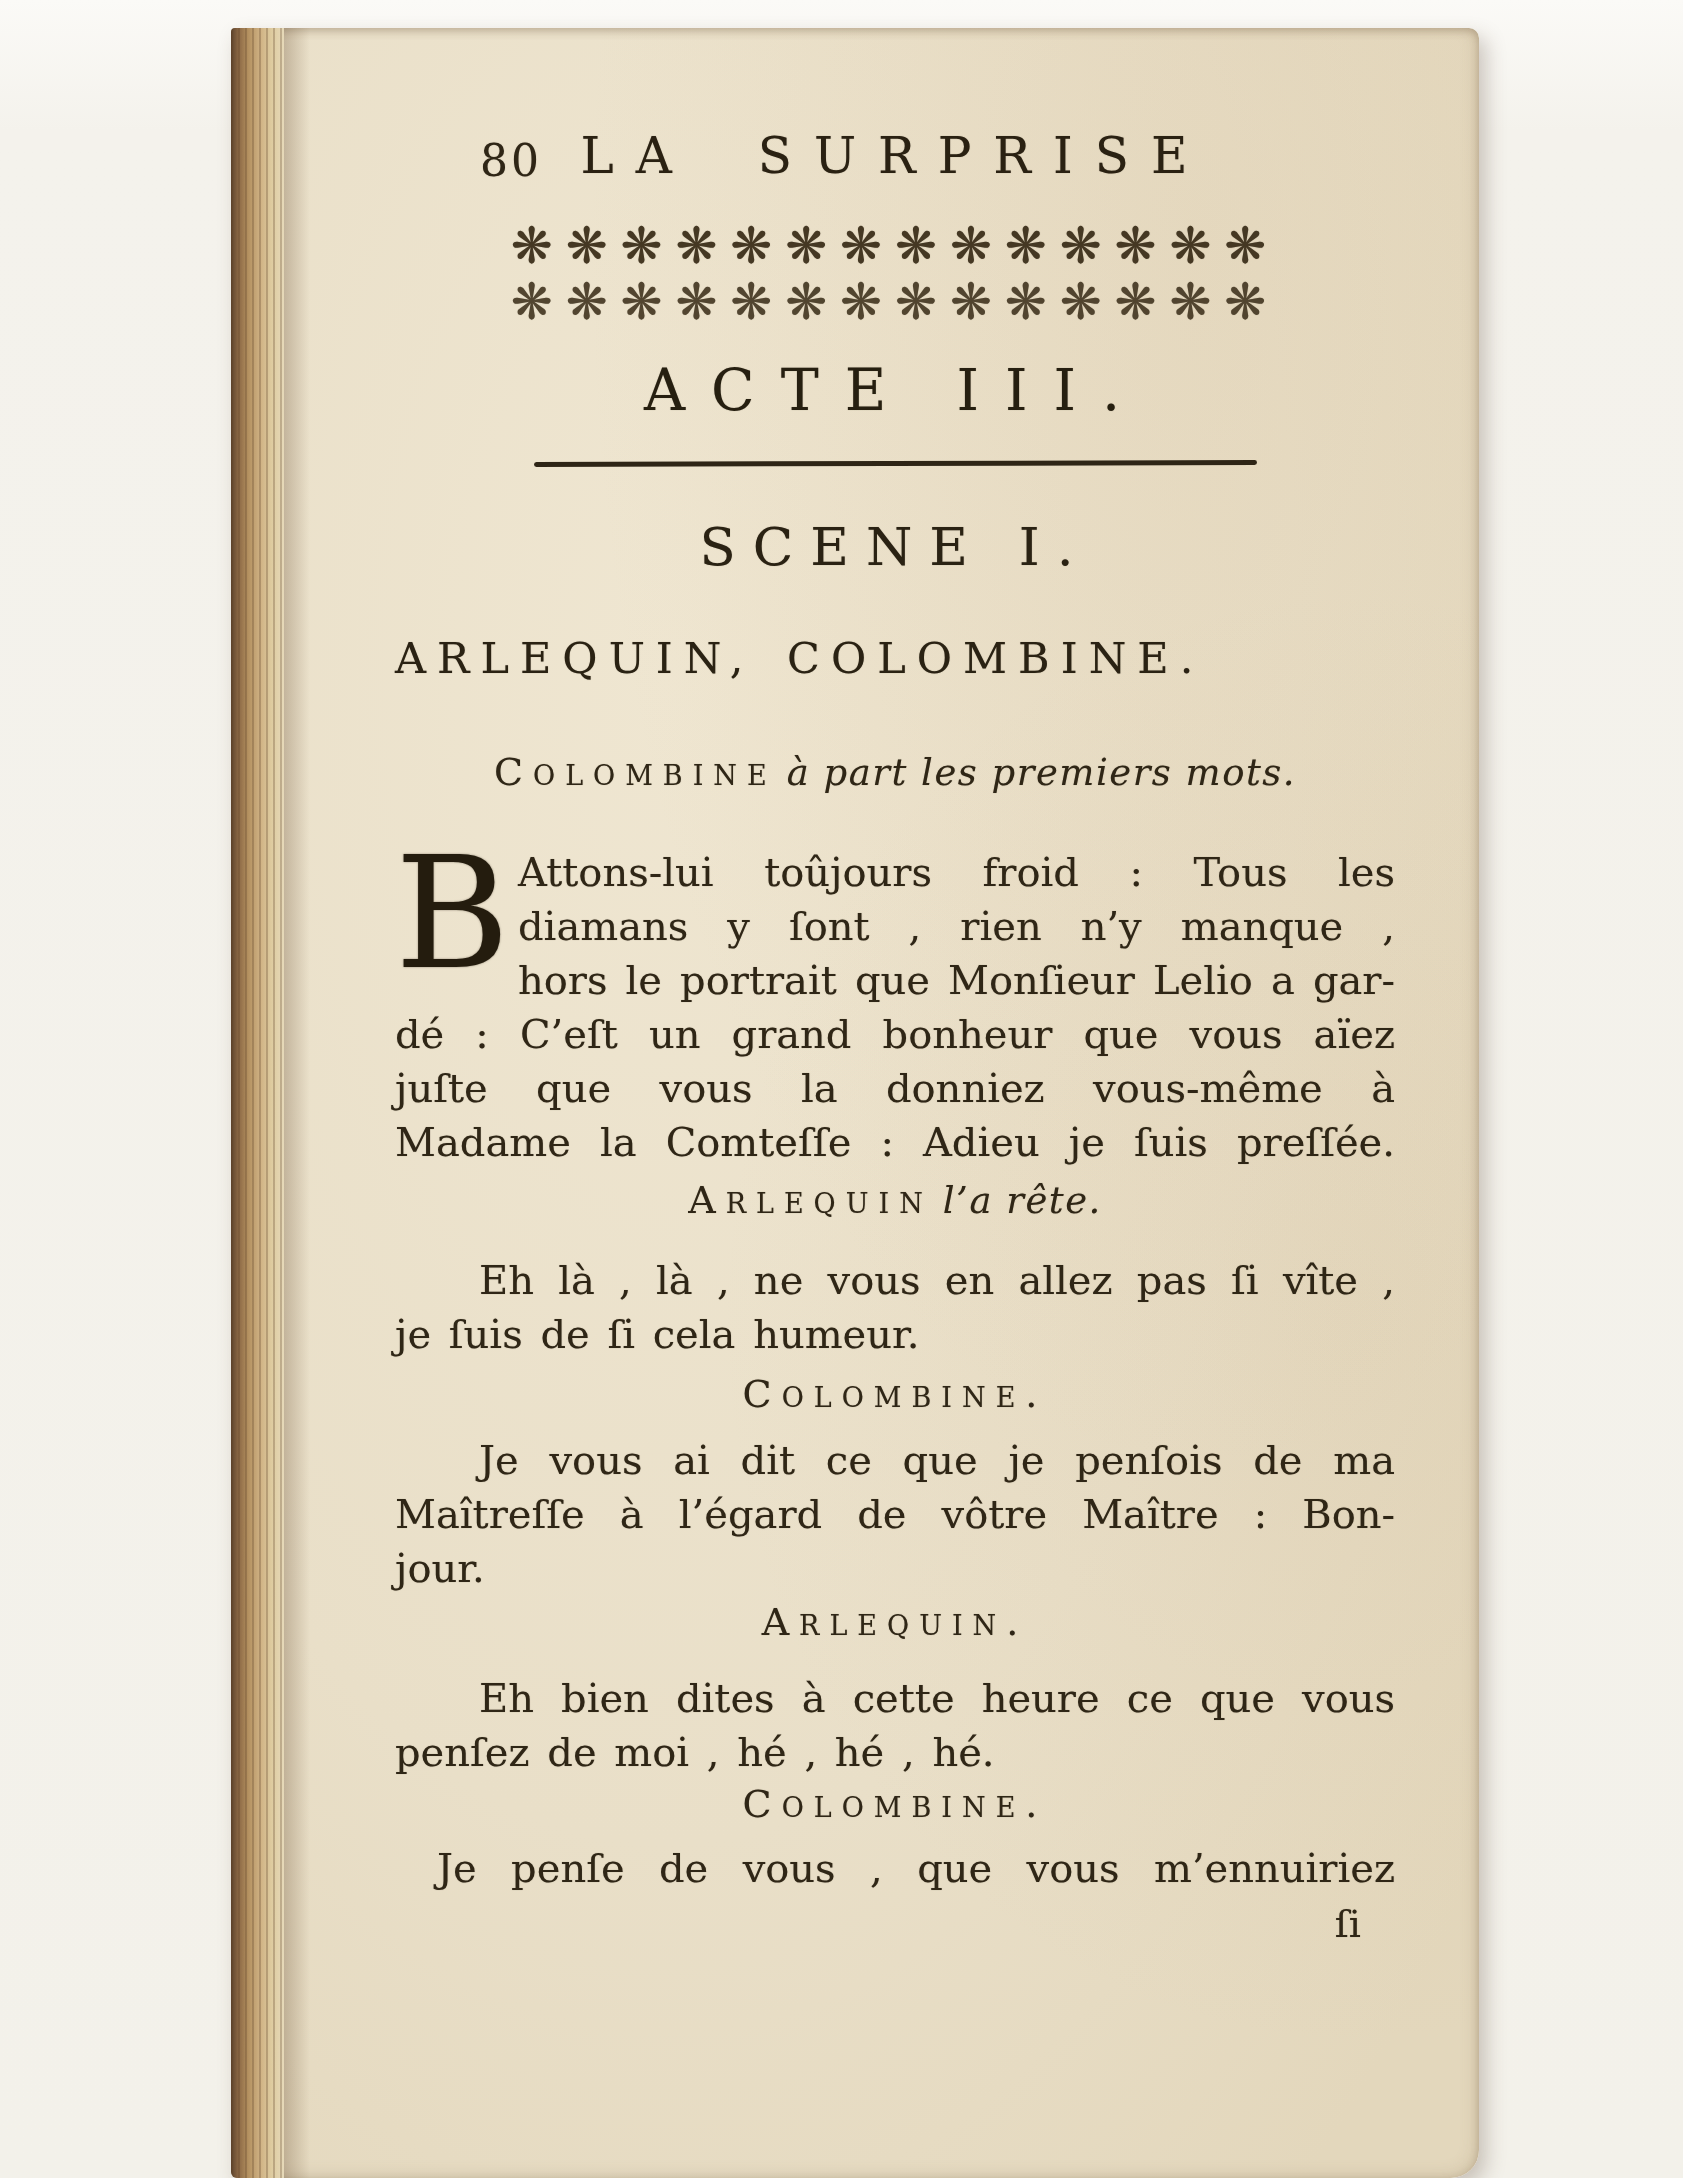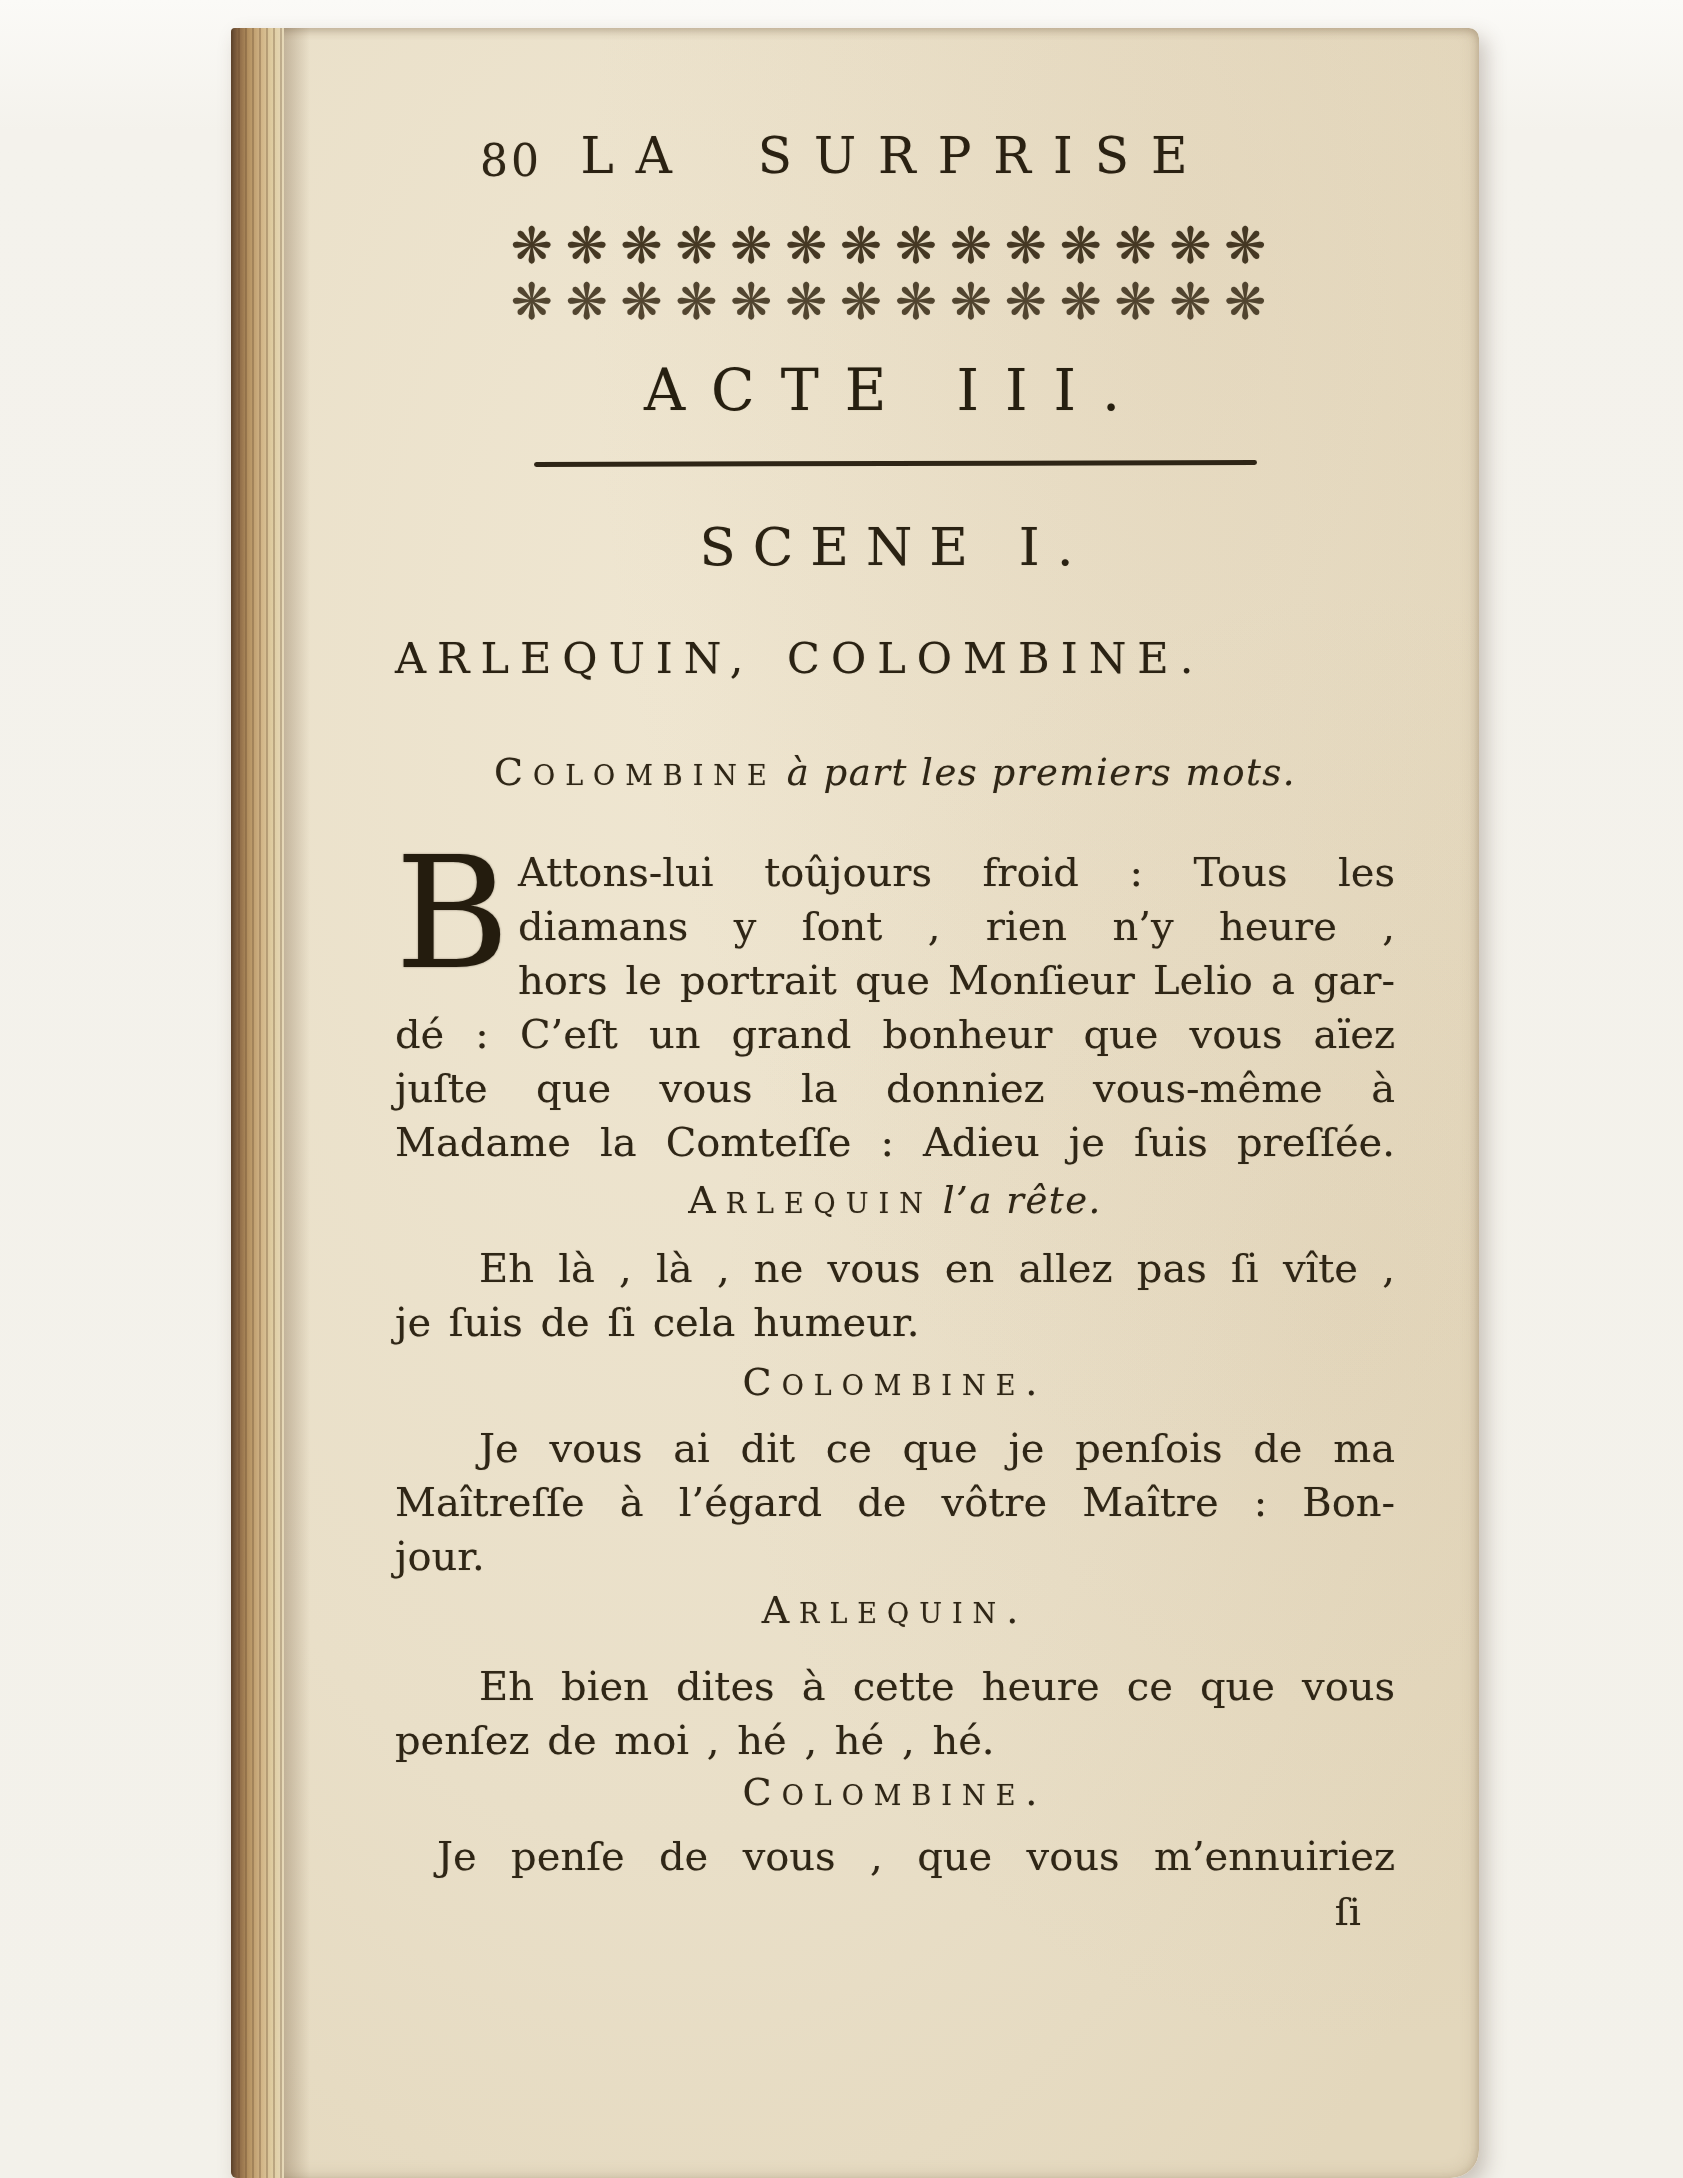--- a/index.html
+++ b/index.html
@@ -69,21 +69,21 @@
   .speech .ln.last{text-align:left;text-align-last:left;}
   .ind{ text-indent:84px; }
   .ind-sm{ text-indent:42px; }
   .dropcap{
     float:left;width:107px;height:107px;margin:6px 16px 0 0;
     font-size:156px;line-height:.80;color:#241c0e;
     text-shadow:0 0 2px rgba(40,30,15,.5);
   }
   .sp1{margin-top:40px;}
   .dir2{margin-top:6px;}
-  .sp2{margin-top:8px;}
+  .sp2{margin-top:20px;}
   .spk3{margin-top:8px;}
   .sp3{margin-top:6px;}
   .spk4{margin-top:2px;}
   .sp4{margin-top:16px;}
   .spk5{margin-top:0;}
   .sp5{margin-top:4px;}
   .catchword{margin-top:4px;text-align:right;padding-right:34px;font-size:38px;line-height:50px;}
   .clearfix::after{content:"";display:block;clear:both;}
 </style>
 </head>
@@ -114,21 +114,21 @@
 
       <div class="characters-heading">ARLEQUIN, COLOMBINE.</div>
 
       <div class="direction" style="margin-top:63px;">
         <span class="speaker-name">Colombine</span><span class="direction-text">à part les premiers mots.</span>
       </div>
 
       <div class="speech sp1 clearfix">
         <span class="dropcap">B</span>
         <div class="ln">Attons-lui toûjours froid : Tous les</div>
-        <div class="ln">diamans y ſont , rien n’y heure ,</div>
+        <div class="ln">diamans y ſont , rien n’y manque ,</div>
         <div class="ln">hors le portrait que Monſieur Lelio a gar-</div>
         <div class="ln">dé : C’eſt un grand bonheur que vous aïez</div>
         <div class="ln">juſte que vous la donniez vous-même à</div>
         <div class="ln">Madame la Comteſſe : Adieu je ſuis preſſée.</div>
       </div>
 
       <div class="direction dir2">
         <span class="speaker-name">Arlequin</span><span class="direction-text">l’a rête.</span>
       </div>
 

